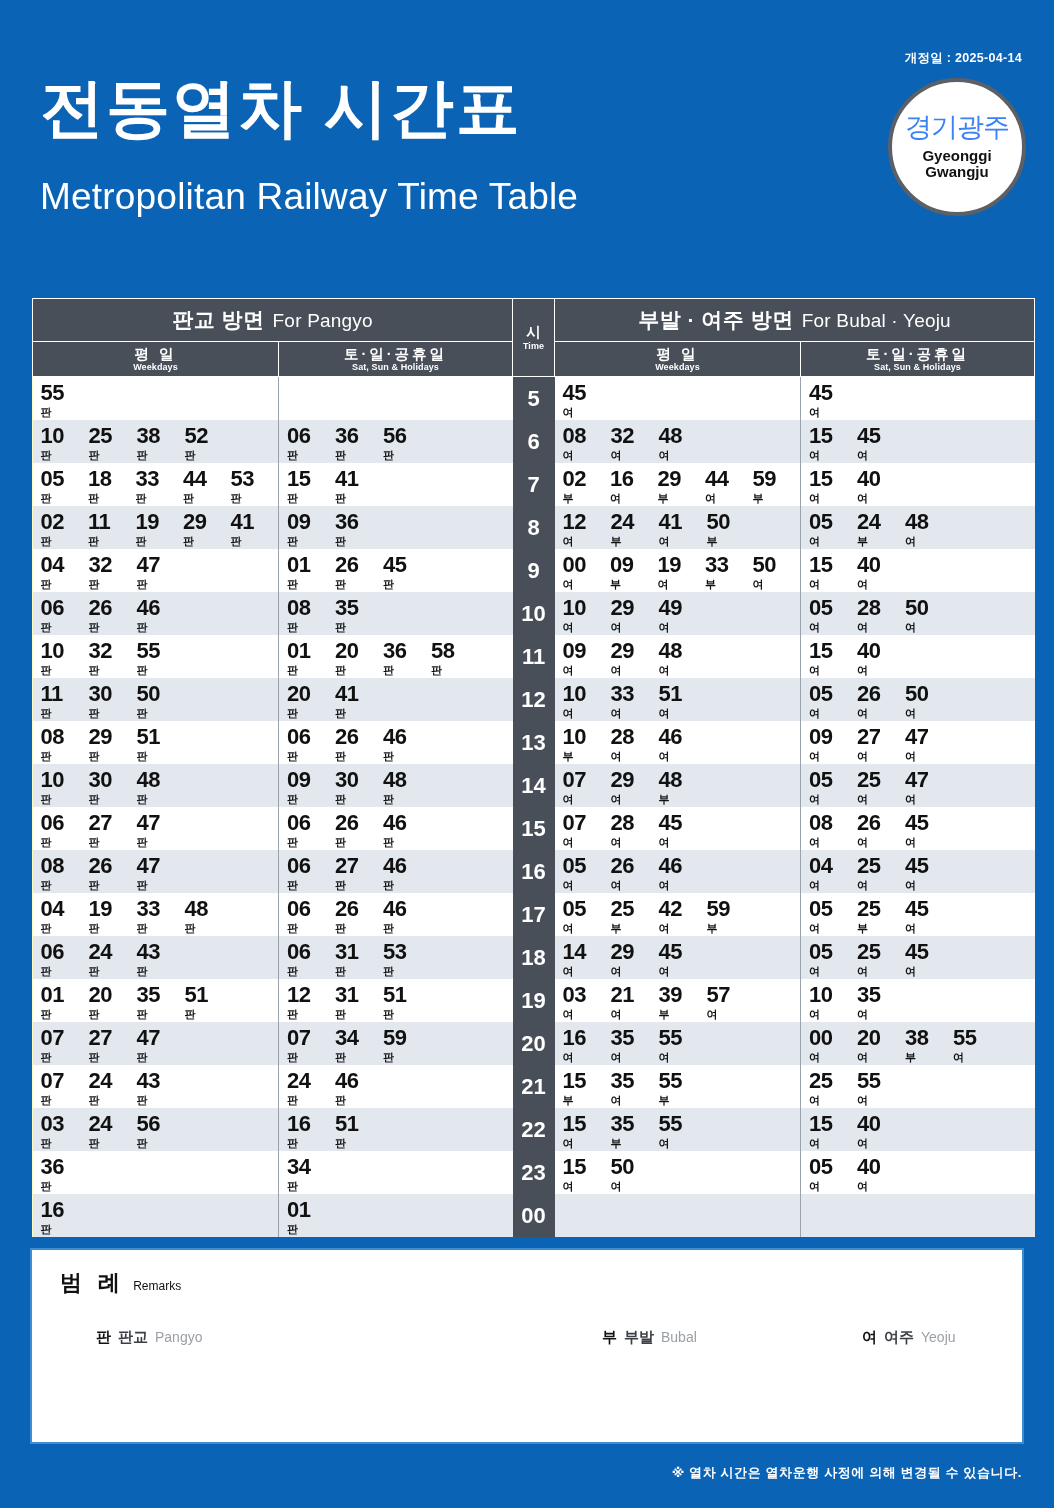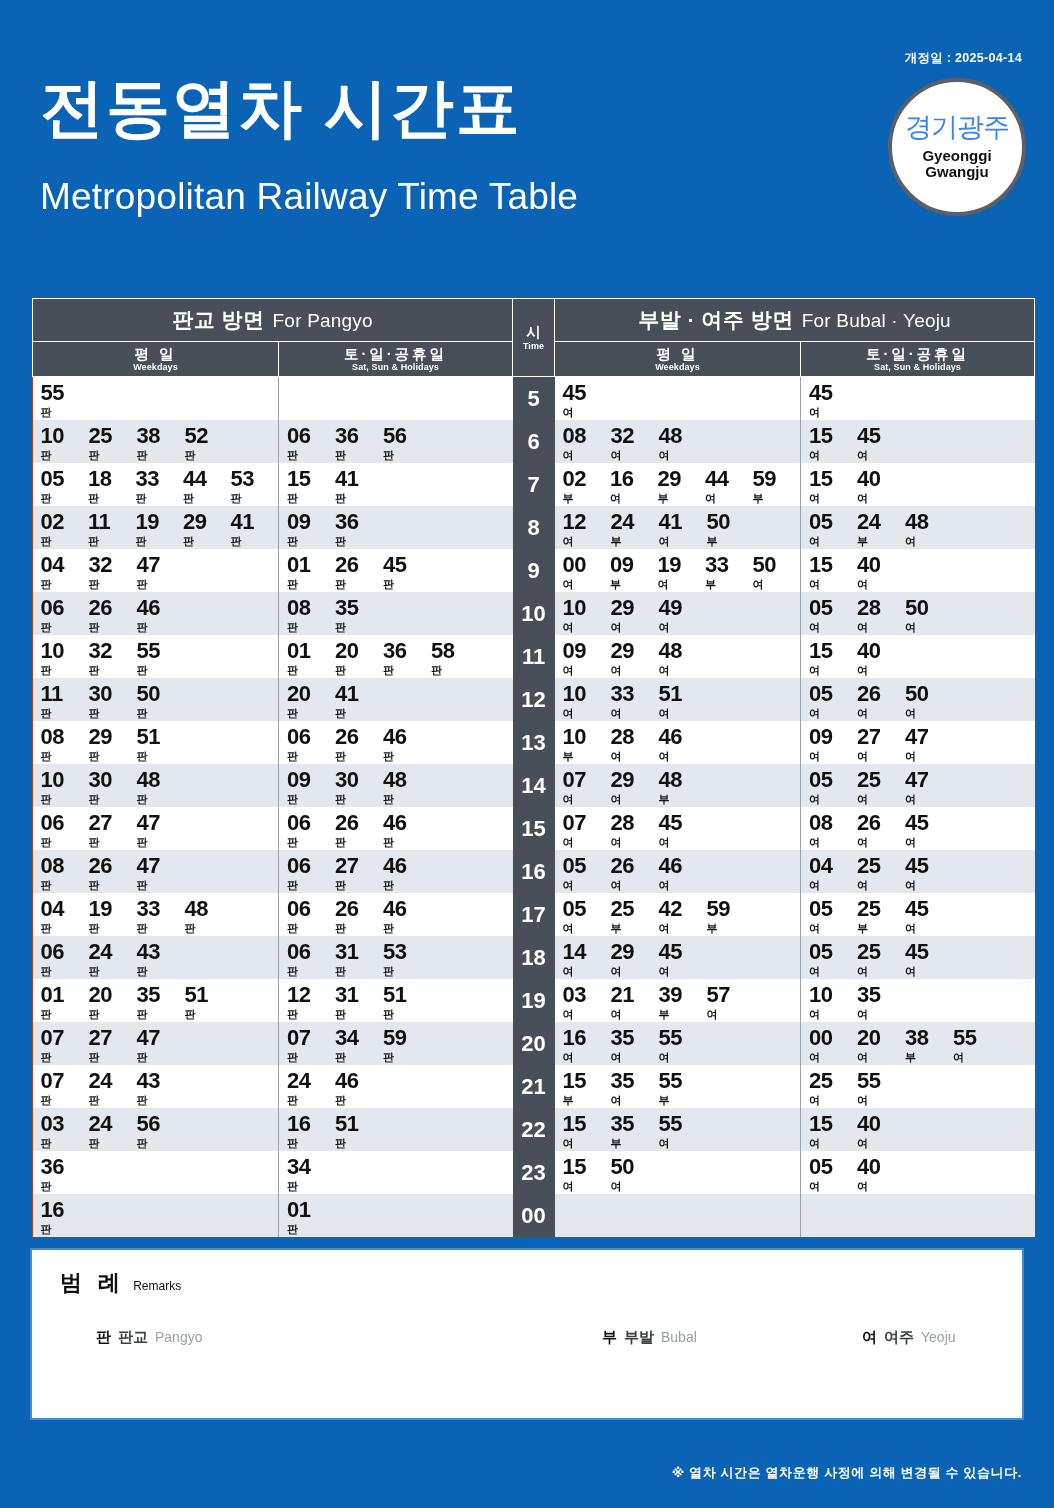--- a/index.html
+++ b/index.html
@@ -34,21 +34,21 @@
     background:#ffffff;border:4px solid #5b6066;
     display:flex;flex-direction:column;align-items:center;justify-content:center;
     box-sizing:border-box;
   }
   .station-ko{font-size:27px;font-weight:400;color:#3b82f6;line-height:1;letter-spacing:-1px;}
   .station-en{font-size:15px;font-weight:700;color:#111;line-height:1.05;text-align:center;margin-top:7px;}
 
   
   .table-wrap{
     position:absolute;left:30px;top:296px;width:994px;
-    background:#c2410c;border:2px solid #0b63b5;
+    background:#fef9c3;border:2px solid #0b63b5;
     box-sizing:border-box;
   }
   table.tt{border-collapse:collapse;width:100%;table-layout:fixed;}
   table.tt col.c-wd{width:246px;}
   table.tt col.c-he{width:234px;}
   table.tt col.c-hr{width:42px;}
 
   thead th{
     background:#484f59;color:#ffffff;
     border:1px solid #ffffff;
@@ -81,21 +81,21 @@
   .tm{
     width:42px;margin-right:6px;
     display:flex;flex-direction:column;align-items:flex-start;
     line-height:1;
   }
   .tm-min{font-size:22px;font-weight:700;color:#111;line-height:1;letter-spacing:-.5px;}
   .tm-dst{font-size:11px;font-weight:700;color:#111;line-height:1;margin-top:3px;letter-spacing:-.5px;}
 
   
   .remarks{
-    position:absolute;left:30px;top:1248px;width:994px;height:172px;
+    position:absolute;left:30px;top:1248px;width:994px;height:196px;
     background:#ffffff;border:2px solid #3c8ed0;box-sizing:border-box;
   }
   .remarks-title{position:absolute;left:28px;top:18px;display:flex;align-items:baseline;}
   .rm-ko{font-size:22px;font-weight:700;color:#111;letter-spacing:5px;}
   .rm-en{font-size:12px;font-weight:400;color:#111;margin-left:8px;}
   .legend{position:absolute;left:0;top:78px;width:100%;}
   .lg{position:absolute;display:flex;align-items:baseline;white-space:nowrap;}
   .lg-code{font-size:15px;font-weight:700;color:#111;}
   .lg-ko{font-size:15px;font-weight:700;color:#3b3f44;margin-left:7px;}
   .lg-en{font-size:14px;font-weight:400;color:#9aa0a6;margin-left:7px;}

